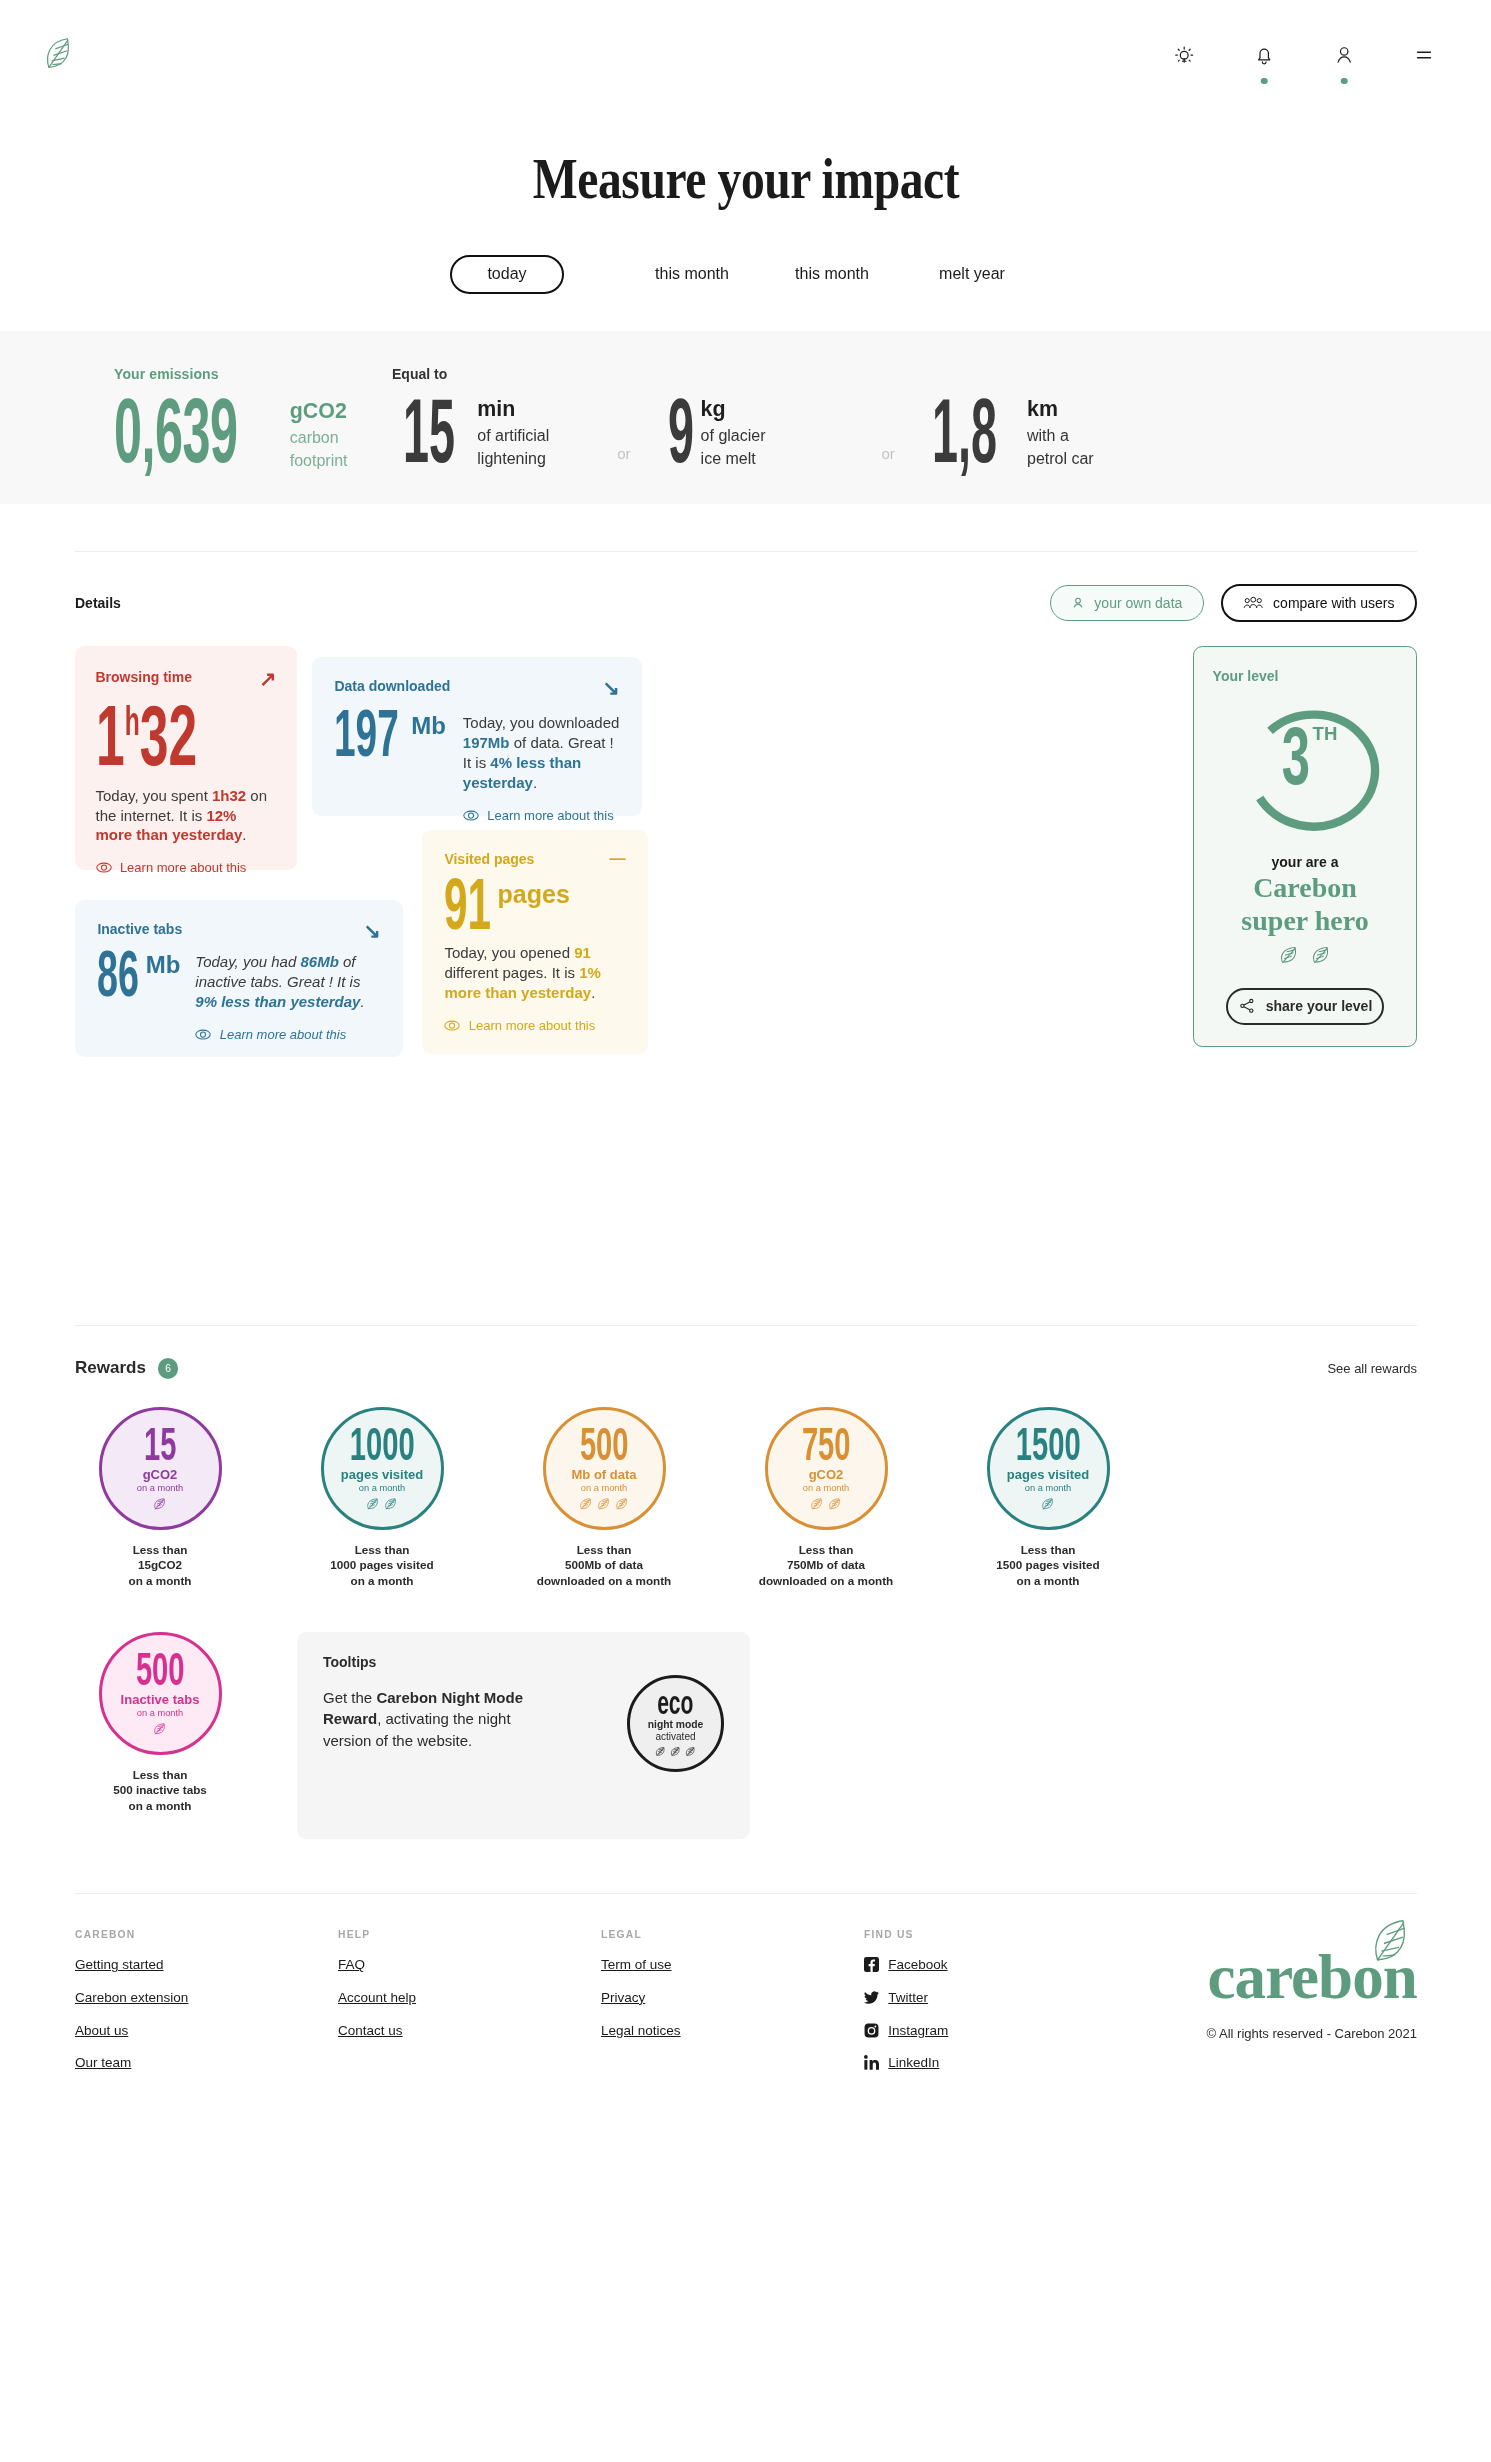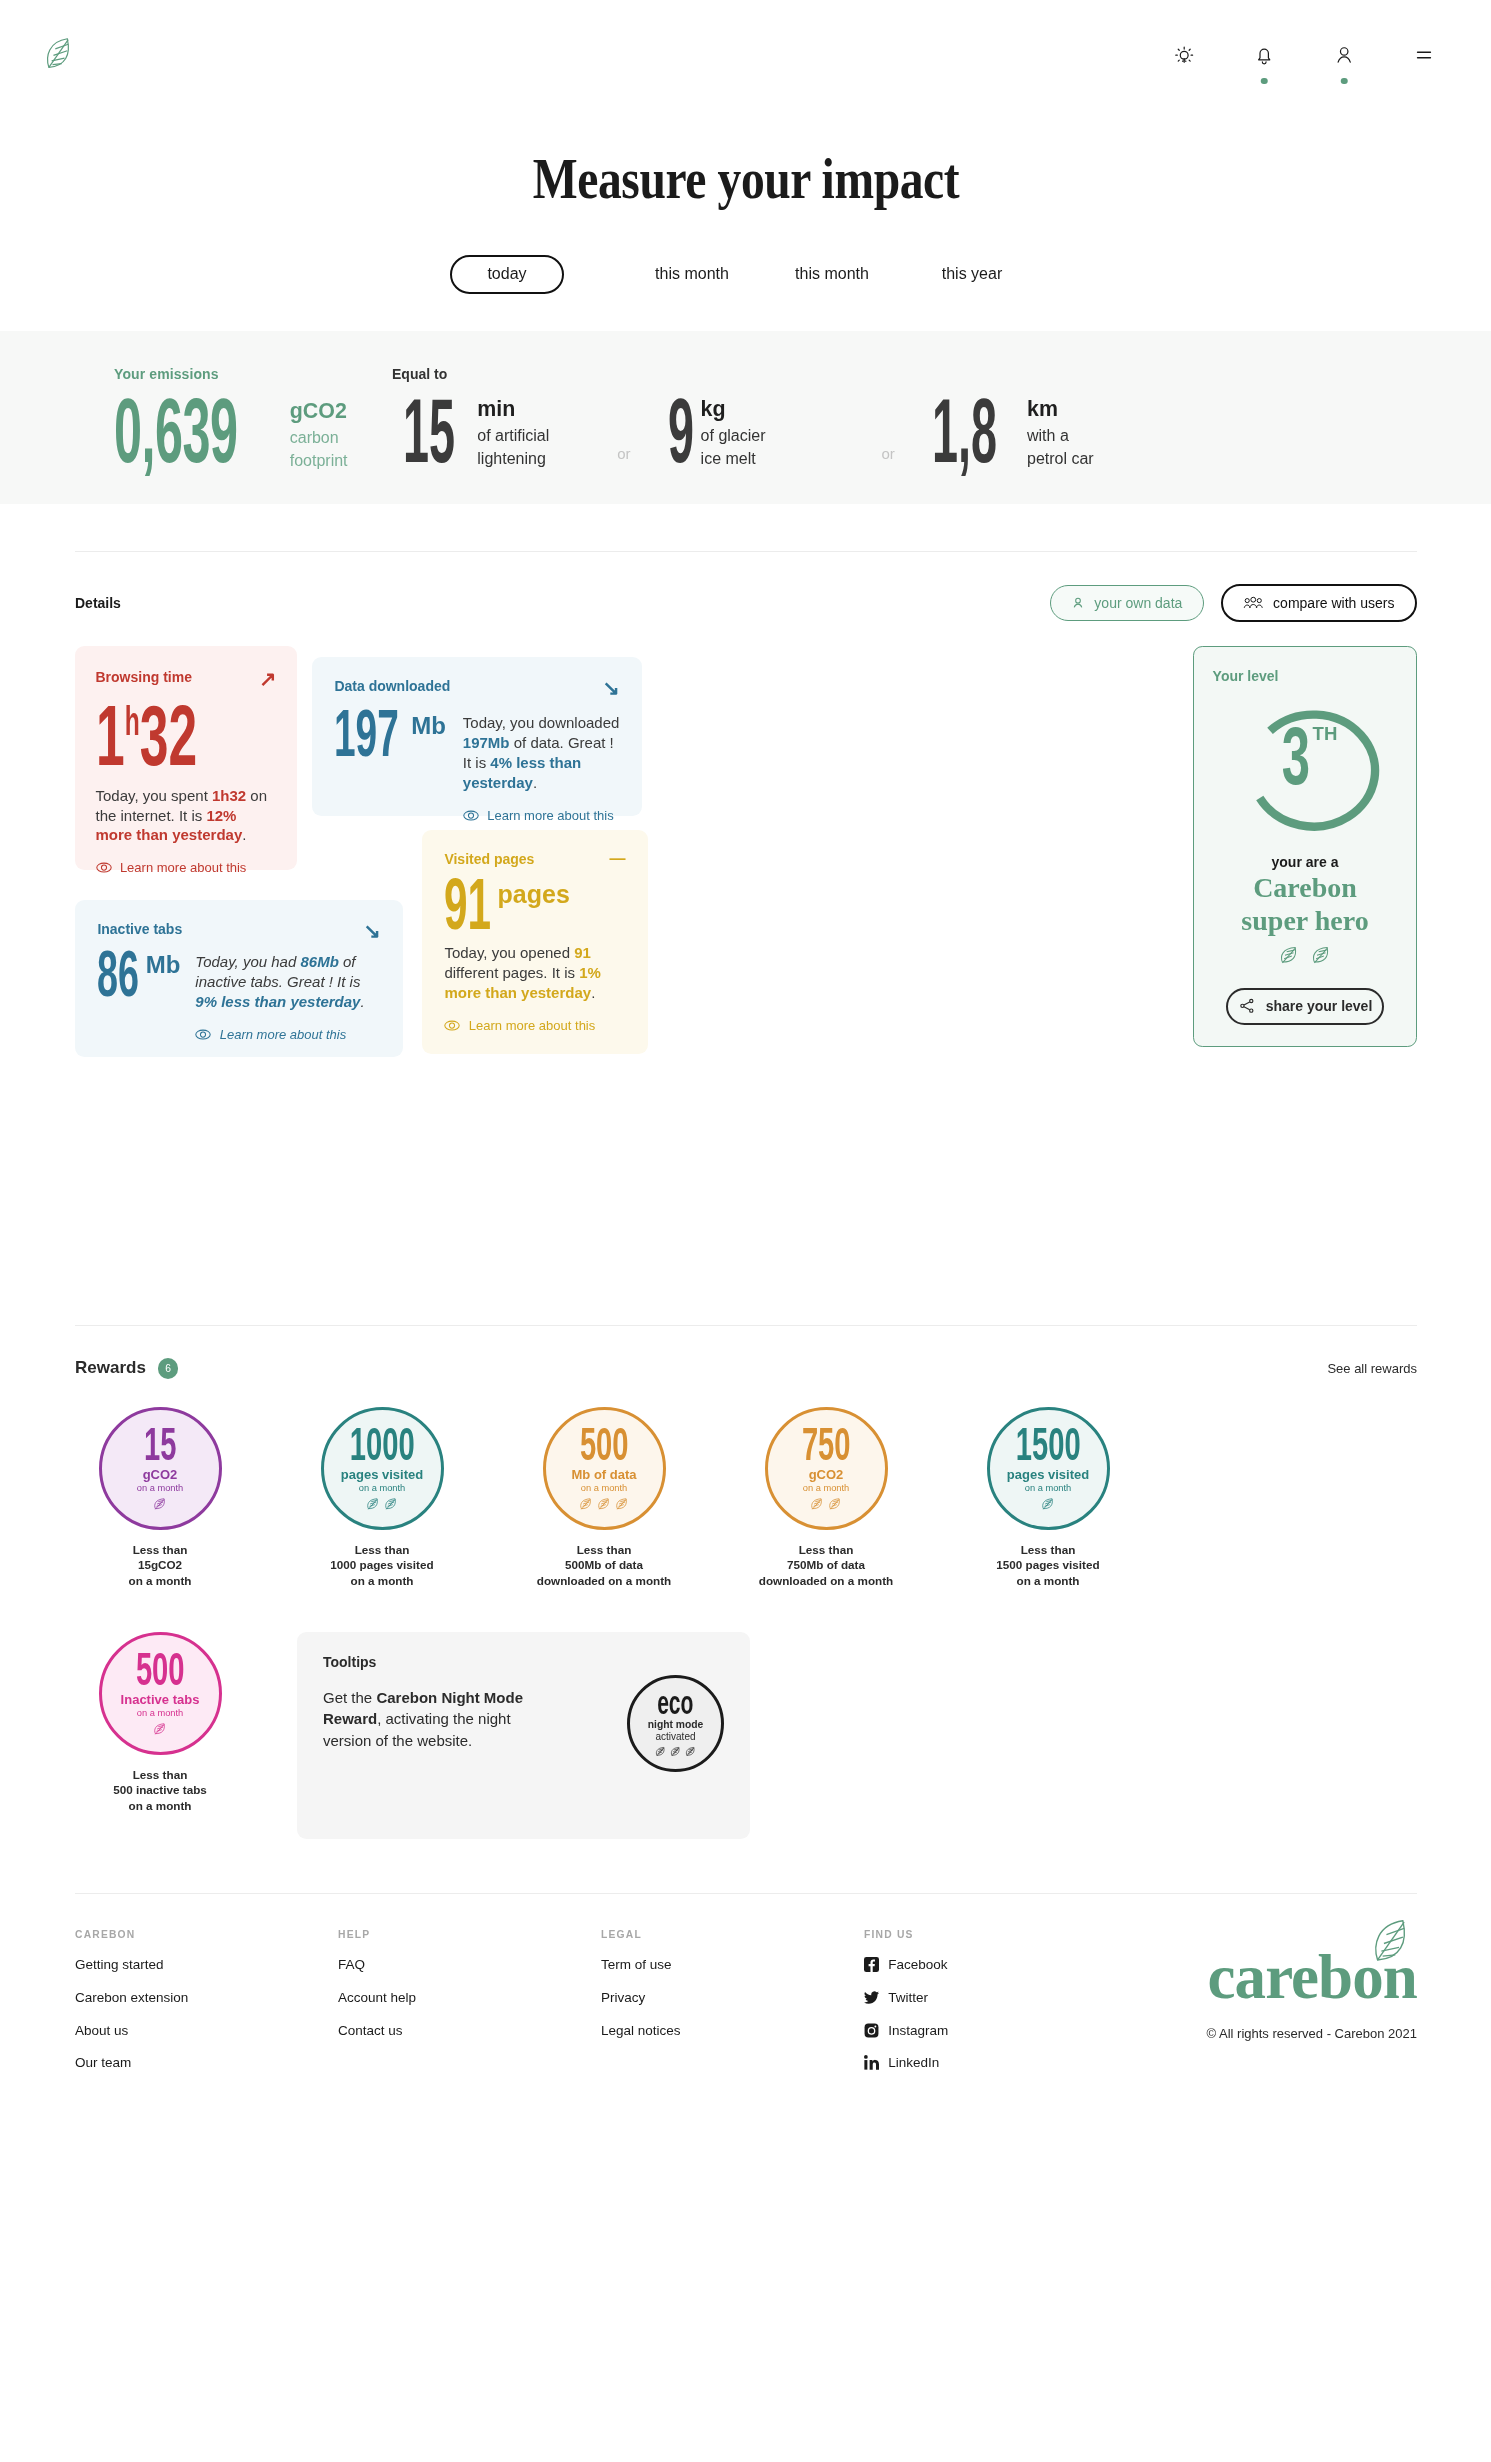--- a/index.html
+++ b/index.html
@@ -294,21 +294,21 @@
     transform: scaleX(0.62); color: #1b1b1b;
   }
   .eco-unit { font-size: 10.3px; font-weight: 700; margin-top: 3.7px; }
   .eco-per { font-size: 10px; margin-top: 0.9px; }
 
   
   .footer-div { height: 0.9px; background: #ececec; margin: 54px 75px 0 75px; }
   .footer { display: flex; padding: 35px 75px 0 75px; }
   .fcol { width: 263px; }
   .fcol-title { font-size: 10.3px; letter-spacing: 1.2px; color: #a7a7a7; font-weight: 700; }
-  .flink { font-size: 13.5px; color: #1b1b1b; margin-top: 17.7px; cursor: pointer; display: flex; align-items: center; gap: 9.3px; }
+  .flink { font-size: 13.5px; color: #1b1b1b; margin-top: 17.7px; cursor: pointer; display: flex; align-items: center; gap: 9.3px; text-decoration: underline; }
   .fcol.social { width: 214px; }
   .brand-col { flex: 1; text-align: right; position: relative; }
   .brand-word {
     font-family: "Liberation Serif", serif; font-weight: 700;
     font-size: 63px; color: #5d9c7e; line-height: 0.9; margin-top: 20.5px; letter-spacing: -0.9px;
   }
   .brand-leaf { position: absolute; right: 3.7px; top: -11.2px; }
   .copyright { font-size: 13px; color: #2b2b2b; margin-top: 20.5px; }
   .soc-ic { width: 15px; height: 15px; flex: none; }
 </style>
@@ -354,21 +354,21 @@
   </div>
 </div>
 
 <div class="page-title">Measure your impact</div>
 
 <div class="period-tabs">
   <div class="period-tab active">today</div>
   <div class="tab-gap"></div>
   <div class="period-tab">this month</div>
   <div class="period-tab">this month</div>
-  <div class="period-tab">this year</div>
+  <div class="period-tab">melt year</div>
 </div>
 
 <div class="emissions">
   <div class="emis-left">
     <div class="emis-label">Your emissions</div>
     <div class="emis-big-row">
       <div class="big-num emis-num">0,639</div>
       <div class="emis-unit-block">
         <div class="emis-unit">gCO2</div>
         <div class="emis-sub">carbon</div>

